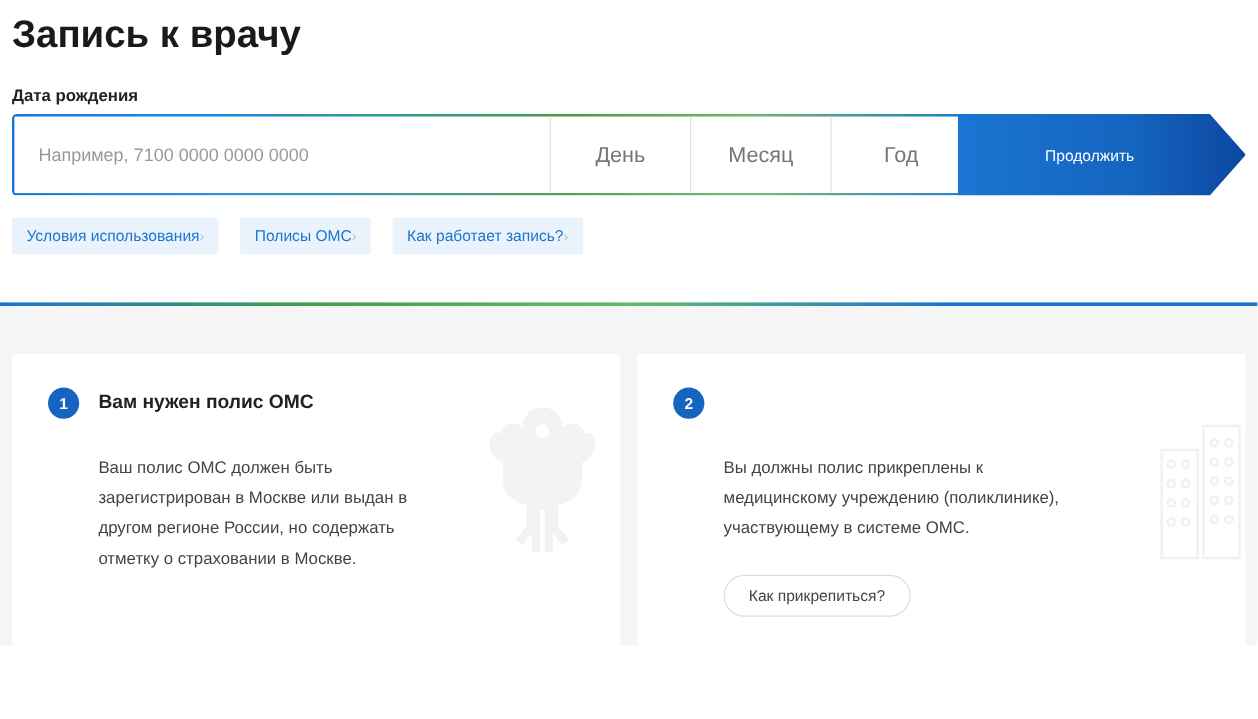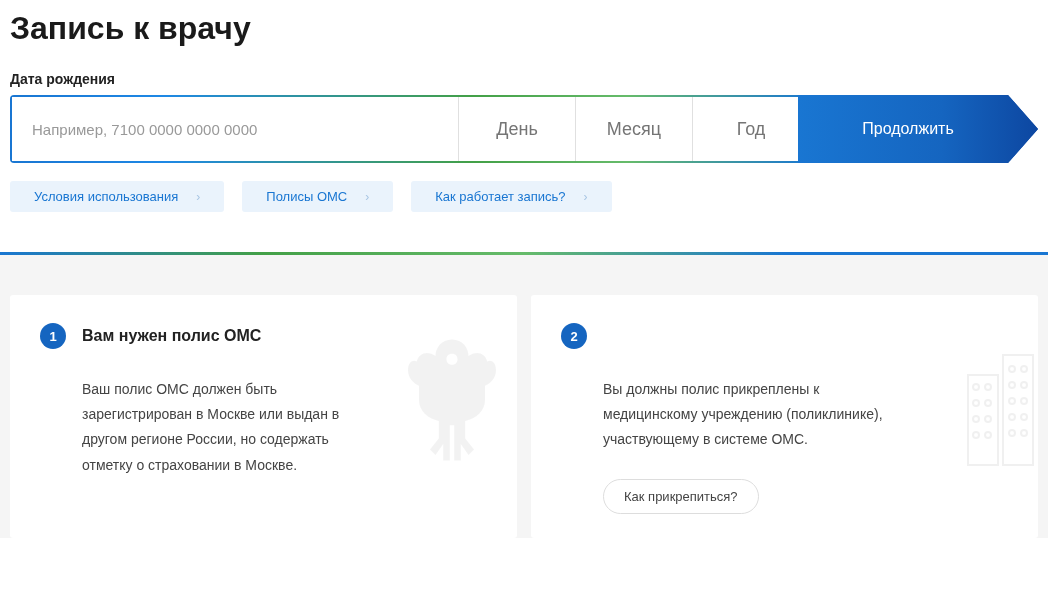--- a/index.html
+++ b/index.html
@@ -85,40 +85,39 @@
     }
     .continue-btn {
       position: absolute;
       top: 0;
       right: 0;
       width: 240px;
       height: 100%;
       background: linear-gradient(90deg, #1976d2 0%, #1565c0 60%, #0d47a1 100%);
       color: #fff;
       border: none;
-      font-size: 16px;
+      font-size: 13px;
       cursor: pointer;
       clip-path: polygon(0 0, calc(100% - 30px) 0, 100% 50%, calc(100% - 30px) 100%, 0 100%);
       padding-right: 20px;
     }
     .link-chips {
       display: flex;
       gap: 18px;
       margin-bottom: 40px;
     }
     .chip {
       display: inline-flex;
       align-items: center;
       background: #eaf3fc;
       color: #1976d2;
       font-size: 13px;
-      padding: 8px 24px;
+      padding: 8px 12px;
       border-radius: 3px;
       cursor: pointer;
-      gap: 18px;
     }
     .chip-chevron {
       color: #a8c5e3;
       font-size: 12px;
     }
     .separator-gradient {
       height: 3px;
       background: linear-gradient(90deg, #1976d2 0%, #43a047 25%, #66bb6a 50%, #1976d2 75%, #1976d2 100%);
     }
     .gray-section {

